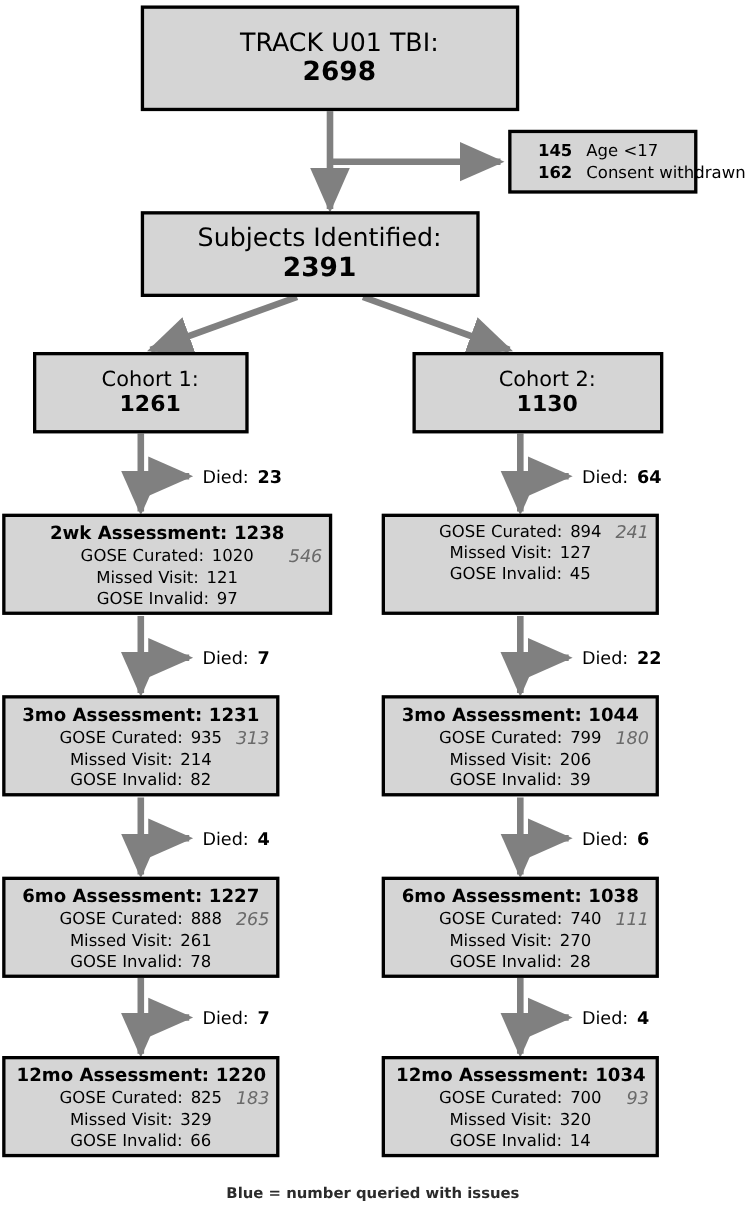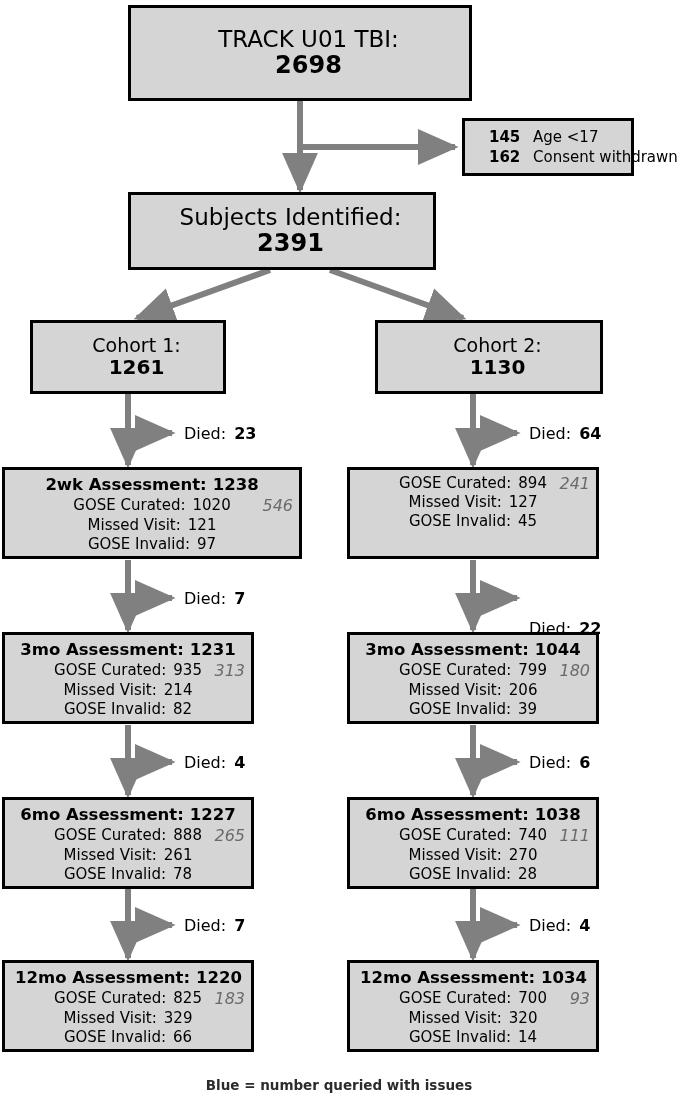--- a/index.html
+++ b/index.html
@@ -225,21 +225,21 @@
   <div class="died" style="left:184px; top:755px;">
     <span class="lbl">Died:</span><span class="n">4</span>
   </div>
   <div class="died" style="left:184px; top:918px;">
     <span class="lbl">Died:</span><span class="n">7</span>
   </div>
 
   <div class="died" style="left:529px; top:426px;">
     <span class="lbl">Died:</span><span class="n">64</span>
   </div>
-  <div class="died" style="left:529px; top:621px;">
+  <div class="died" style="left:529px; top:591px;">
     <span class="lbl">Died:</span><span class="n">22</span>
   </div>
   <div class="died" style="left:529px; top:755px;">
     <span class="lbl">Died:</span><span class="n">6</span>
   </div>
   <div class="died" style="left:529px; top:918px;">
     <span class="lbl">Died:</span><span class="n">4</span>
   </div>
 
   <div class="node assessment" style="left:2px; top:467px; width:300px; height:92px;">

